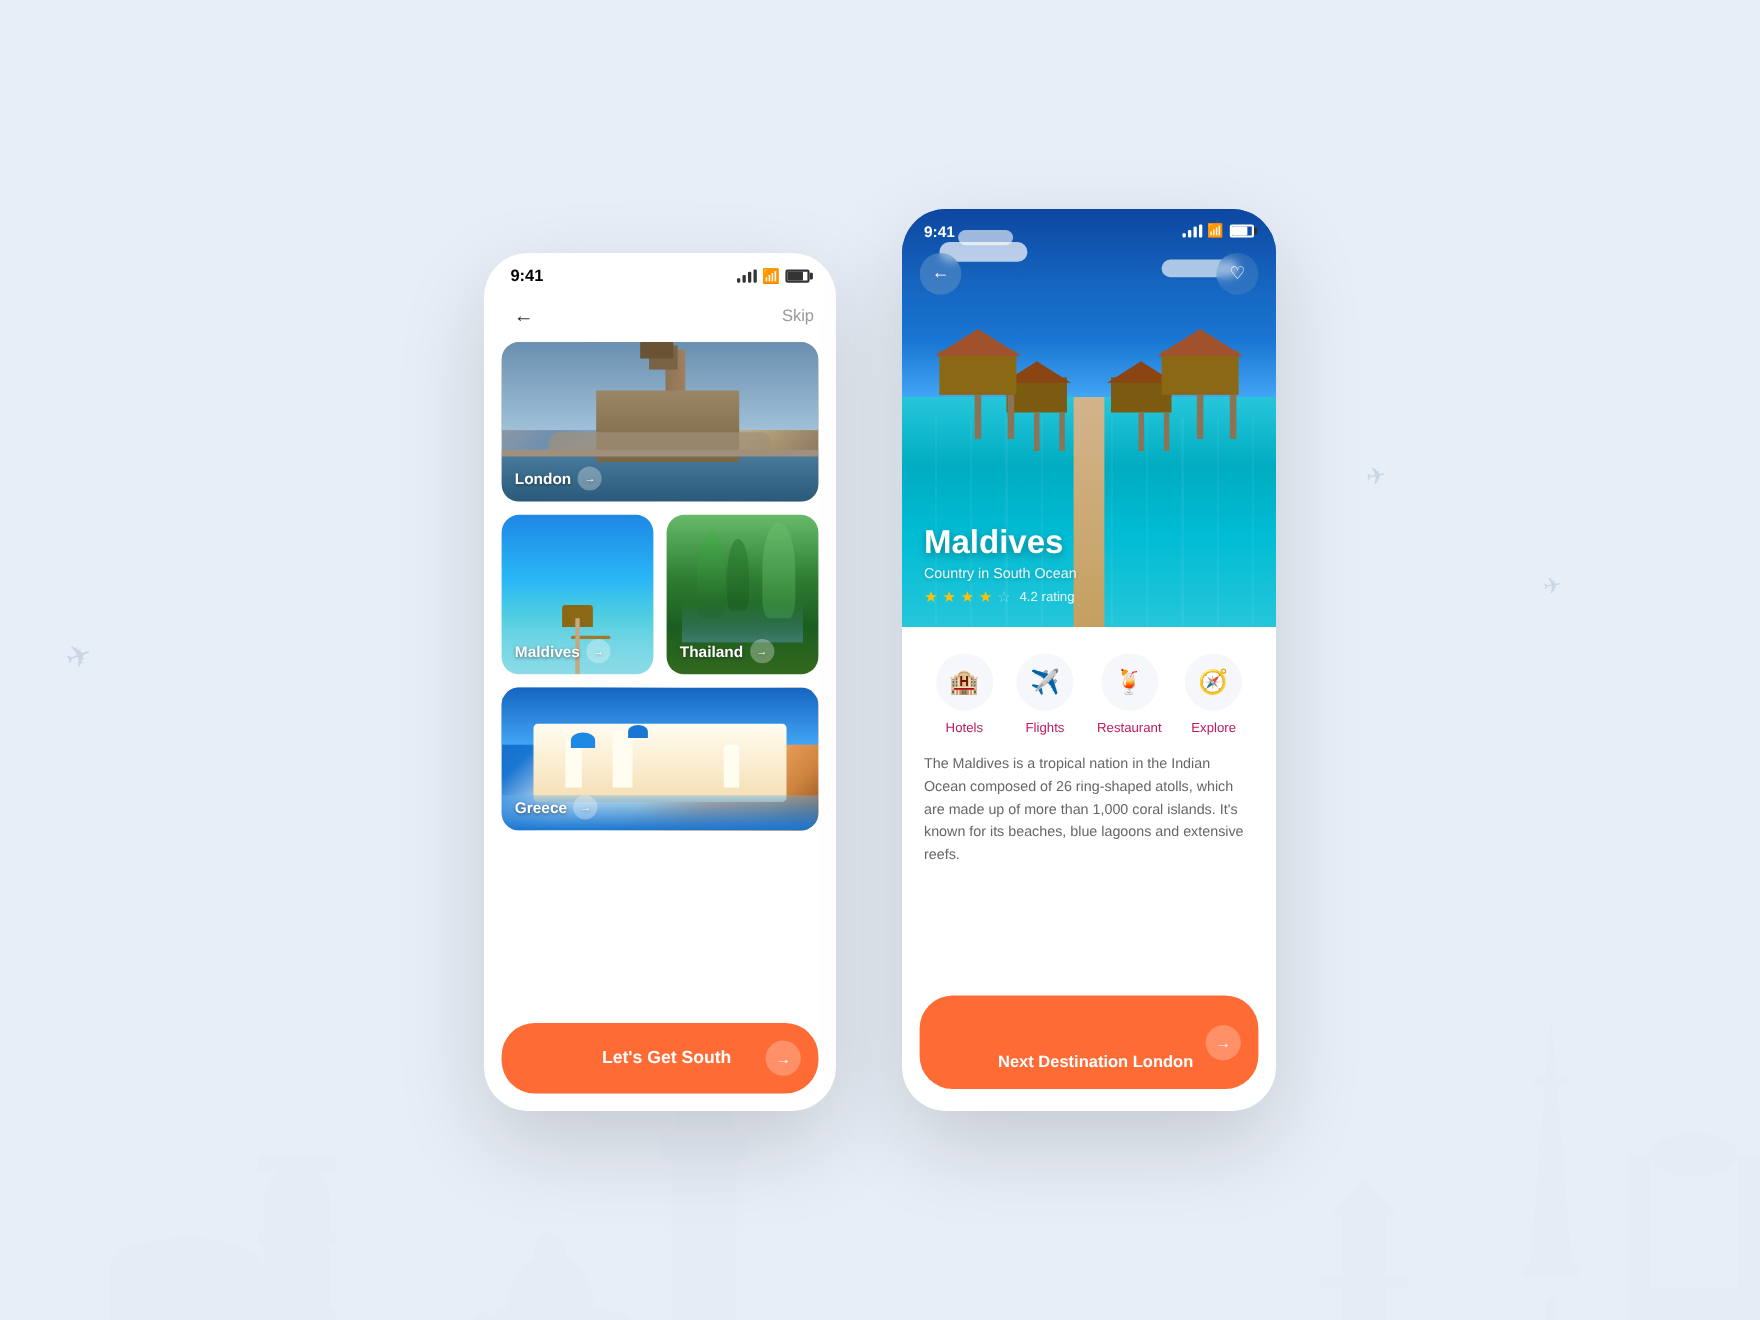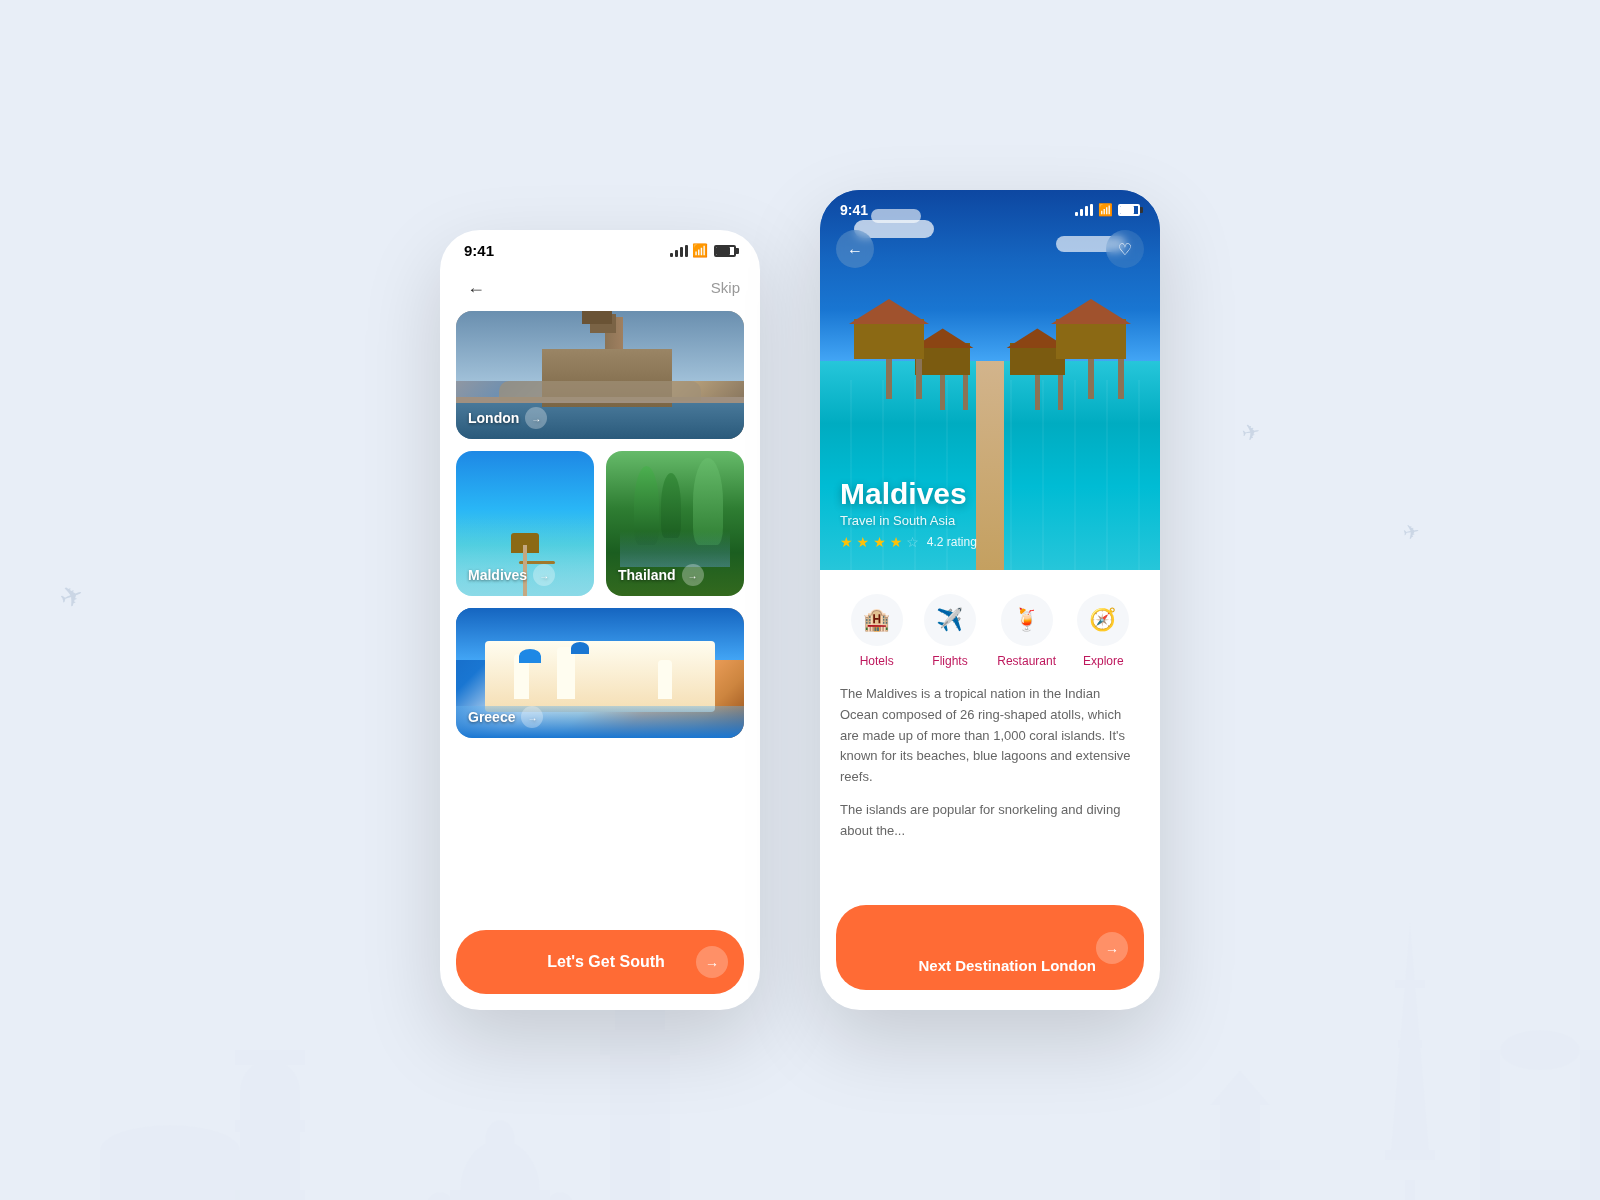--- a/index.html
+++ b/index.html
@@ -138,21 +138,21 @@
       padding: 0 16px;
       flex: 1;
       display: flex;
       flex-direction: column;
       gap: 12px;
     }
 
     .dest-card-wide {
       border-radius: 16px;
       overflow: hidden;
-      height: 128px;
+      height: 145px;
       position: relative;
       cursor: pointer;
     }
 
     .dest-row {
       display: flex;
       gap: 12px;
       height: 145px;
     }
 
@@ -366,21 +366,21 @@
       width: 100%;
       padding: 16px;
       font-size: 15px;
       font-weight: 700;
       cursor: pointer;
       display: flex;
       align-items: center;
       justify-content: space-between;
     }
 
-    .next-btn-text { flex: 1; text-align: right; margin-left: 20px; margin-top: 36px; }
+    .next-btn-text { flex: 1; text-align: center; margin-left: 20px; margin-top: 36px; }
     .next-btn-arrow {
       width: 32px;
       height: 32px;
       background: rgba(255,255,255,0.25);
       border-radius: 50%;
       display: flex;
       align-items: center;
       justify-content: center;
       font-size: 14px;
     }
@@ -643,21 +643,21 @@
         </div>
       </div>
 
       <div class="phone2-hero-btns">
         <div class="hero-btn-circle" style="background:rgba(100,150,200,0.5);">←</div>
         <div class="hero-btn-circle" style="background:rgba(100,150,200,0.3);">♡</div>
       </div>
 
       <div class="phone2-hero-info">
         <div class="hero-title">Maldives</div>
-        <div class="hero-subtitle">Travel in South Asia</div>
+        <div class="hero-subtitle">Country in South Ocean</div>
         <div class="hero-rating">
           <span class="star filled">★</span>
           <span class="star filled">★</span>
           <span class="star filled">★</span>
           <span class="star filled">★</span>
           <span class="star" style="color:rgba(255,255,255,0.4);">☆</span>
           <span class="rating-text">4.2 rating</span>
         </div>
       </div>
     </div>
@@ -678,21 +678,20 @@
           <span class="cat-label">Restaurant</span>
         </div>
         <div class="category-item">
           <div class="cat-icon-circle" style="color:#1565C0;font-size:22px;">🧭</div>
           <span class="cat-label">Explore</span>
         </div>
       </div>
 
       <div class="description">
         <p style="margin-bottom:12px;">The Maldives is a tropical nation in the Indian Ocean composed of 26 ring-shaped atolls, which are made up of more than 1,000 coral islands. It's known for its beaches, blue lagoons and extensive reefs.</p>
-        <p>The islands are popular for snorkeling and diving about the...</p>
       </div>
     </div>
 
     <div style="padding:12px 16px 20px;">
       <button class="next-dest-btn">
         <span style="width:24px;"></span>
         <span class="next-btn-text">Next Destination London</span>
         <div class="next-btn-arrow">→</div>
       </button>
     </div>

